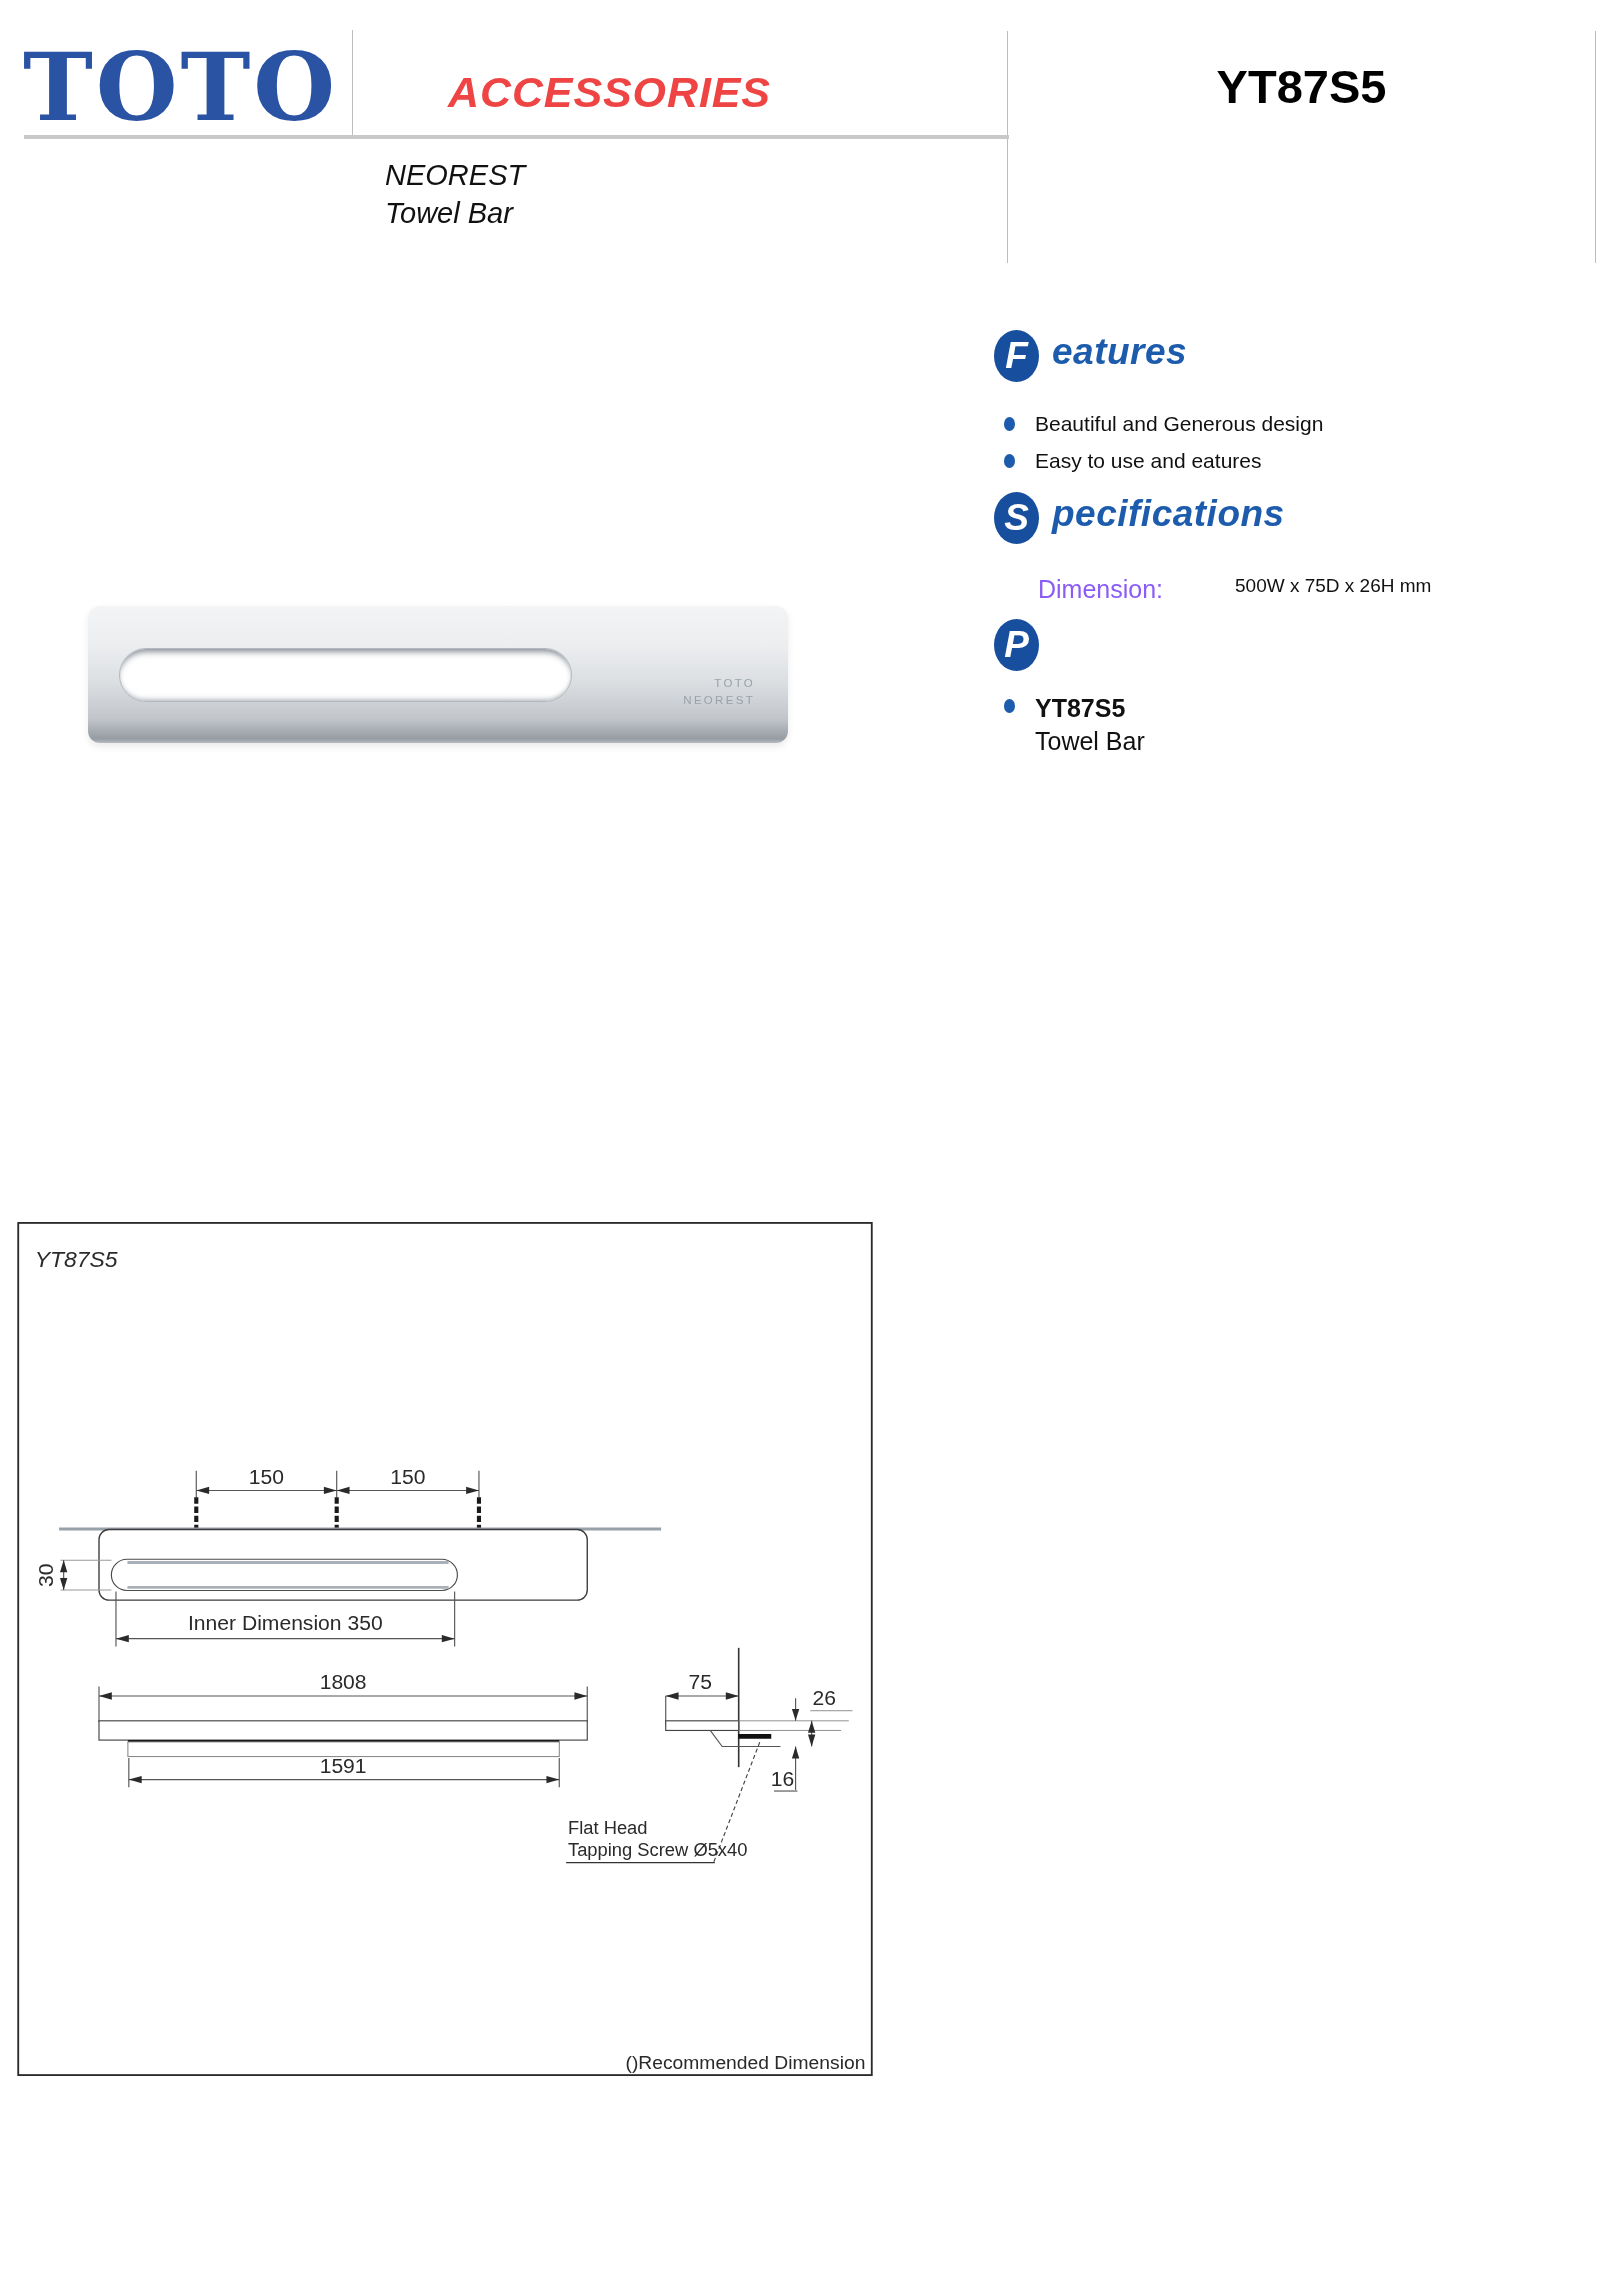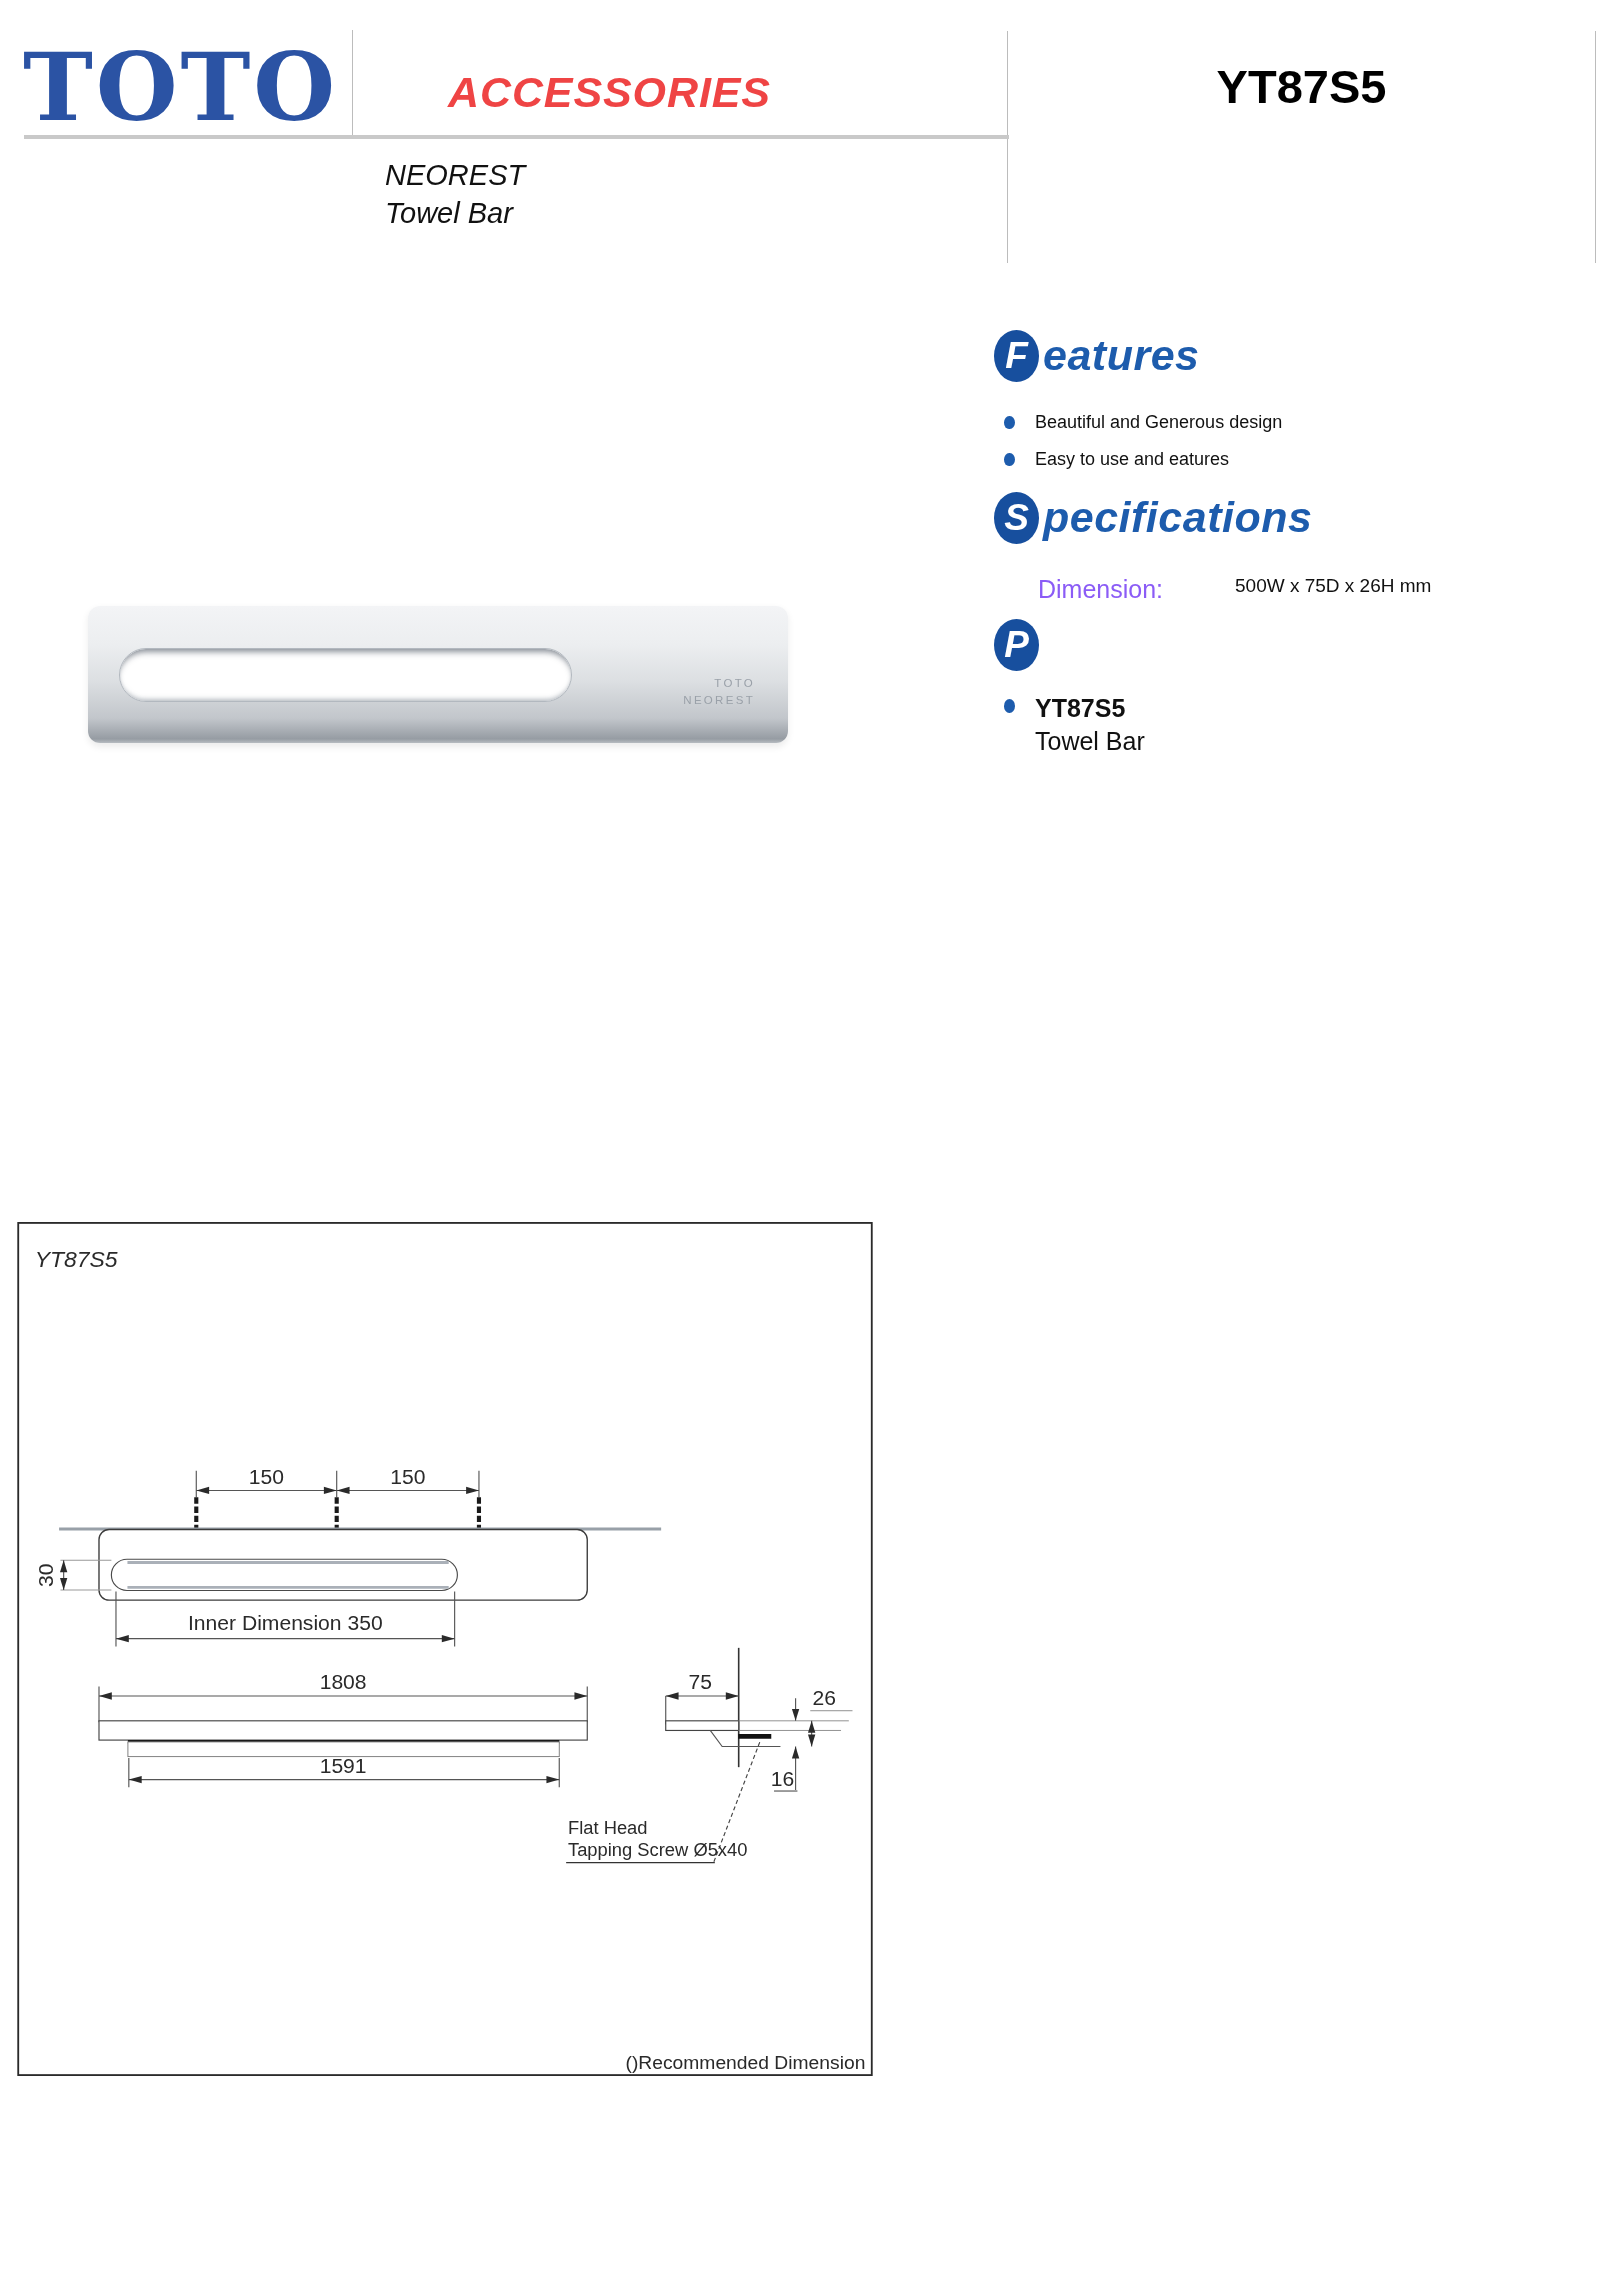--- a/index.html
+++ b/index.html
@@ -31,29 +31,29 @@
       background:#ffffff; border:1.4px solid #b2b8bf;
       box-shadow:inset 0 6.4px 6.4px -3.7px rgba(110,118,128,0.85), inset 0 -4.6px 5.5px -3.2px rgba(140,148,158,0.7); }
   .bar-mark { position:absolute; right:33px; top:69px; text-align:right; font-size:11.5px;
       letter-spacing:2.3px; color:#9aa1a9; line-height:17px; }
 
   
   .sec-head { display:flex; align-items:flex-start; }
   .sec-circle { width:45px; height:52px; border-radius:50%; background:#174f9e; color:#fff;
       font-weight:bold; font-style:italic; font-size:37px; display:flex; align-items:center;
       justify-content:center; flex:0 0 auto; }
-  .sec-title { font-size:43px; font-weight:bold; font-style:italic; color:#1d5cad;
-      margin-left:4px; margin-top:0.9px; letter-spacing:0.5px; }
+  .sec-title { font-size:37px; font-weight:bold; font-style:italic; color:#1d5cad;
+      margin-left:13px; margin-top:0.9px; letter-spacing:0.5px; }
   .feat-head  { left:994px; top:330px; }
   .spec-head  { left:994px; top:492px; }
   .parts-head { left:994px; top:619px; }
 
   .bullet { width:11px; height:13.8px; background:#1d5cad; border-radius:50% 50% 50% 48%; }
   .feat-row { position:absolute; display:flex; align-items:center; }
-  .feat-row .txt { font-size:18px; color:#111; margin-left:20px; }
+  .feat-row .txt { font-size:21px; color:#111; margin-left:20px; }
   .feat-1 { left:1004px; top:412px; }
   .feat-2 { left:1004px; top:449px; }
 
   .dim-label { left:1038px; top:575px; font-size:25px; color:#8b5cf6; }
   .dim-value { left:1235px; top:575px; font-size:19px; color:#111; }
 
   .part-row { left:1004px; top:692px; display:flex; align-items:flex-start; }
   .part-row .bullet { margin-top:7.3px; }
   .part-text { margin-left:20px; font-size:25px; color:#111; line-height:33px; }
   .part-code { font-weight:bold; }

